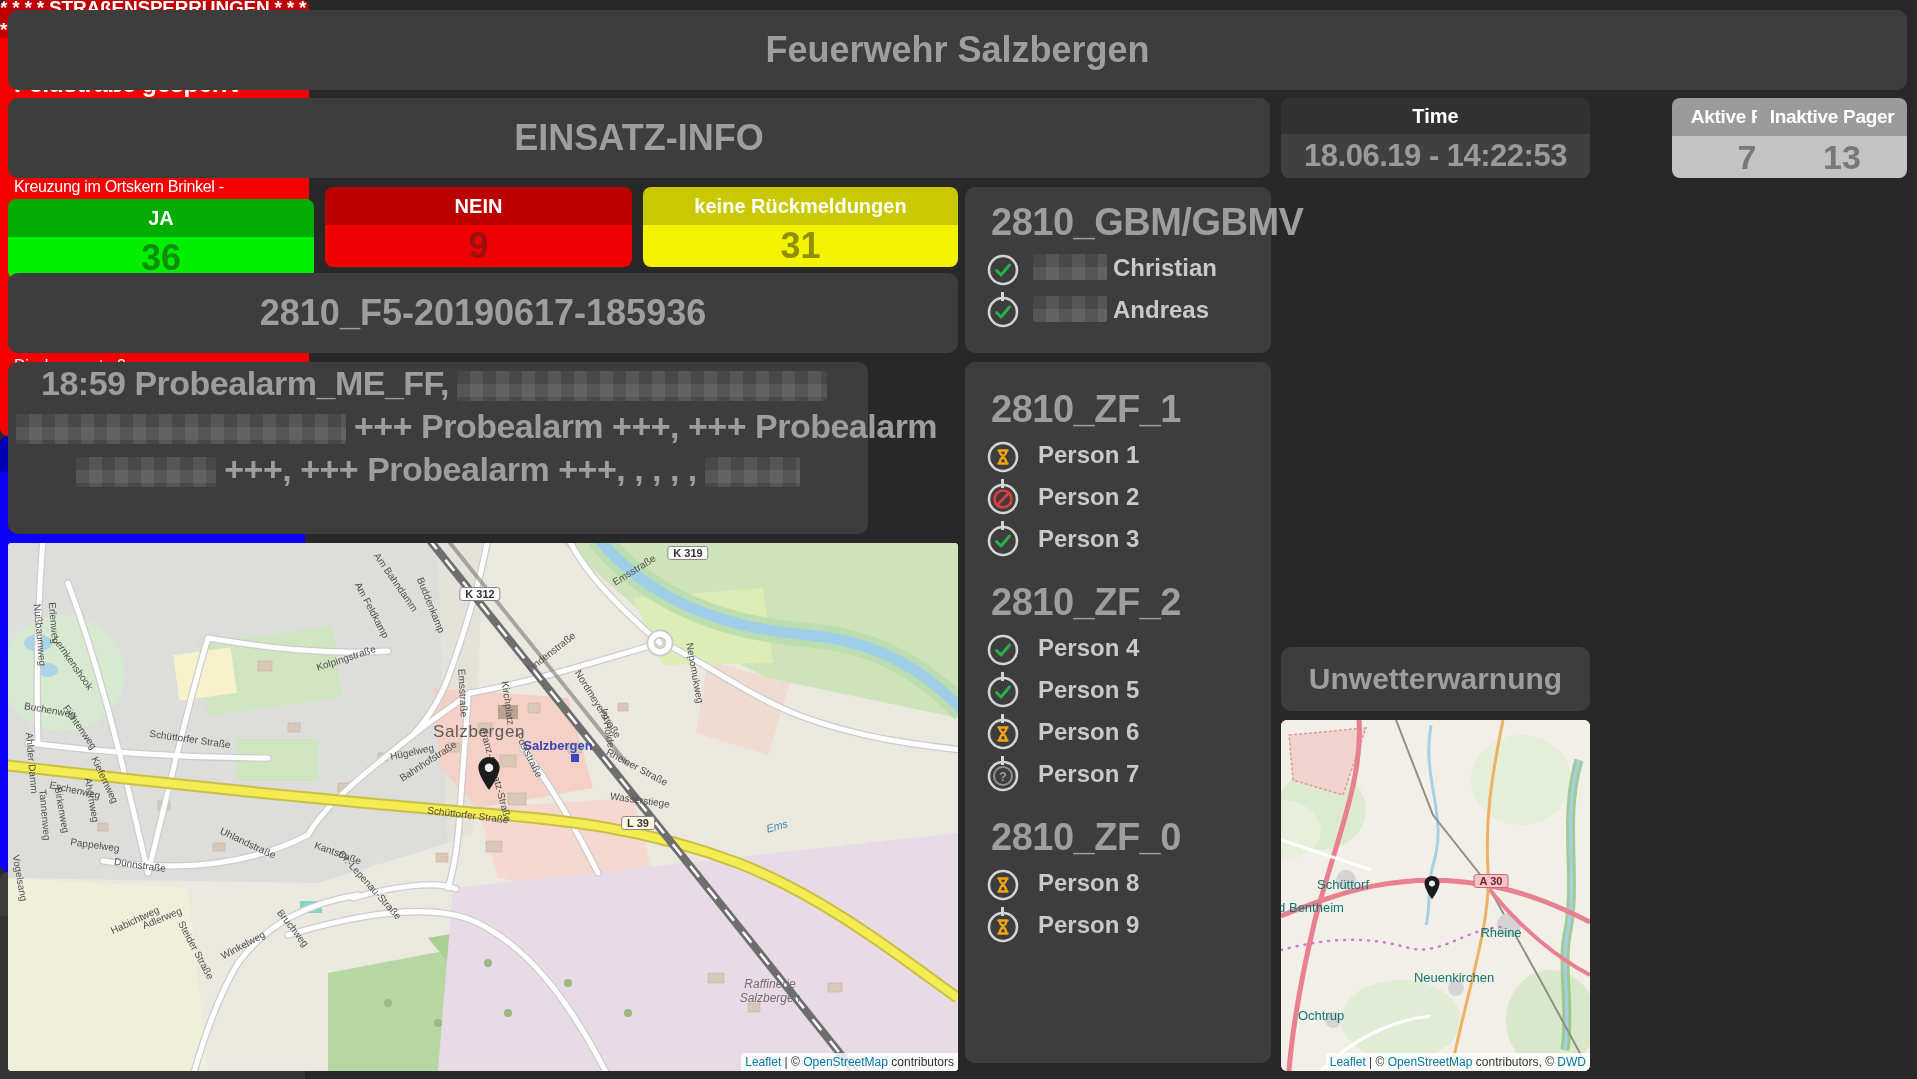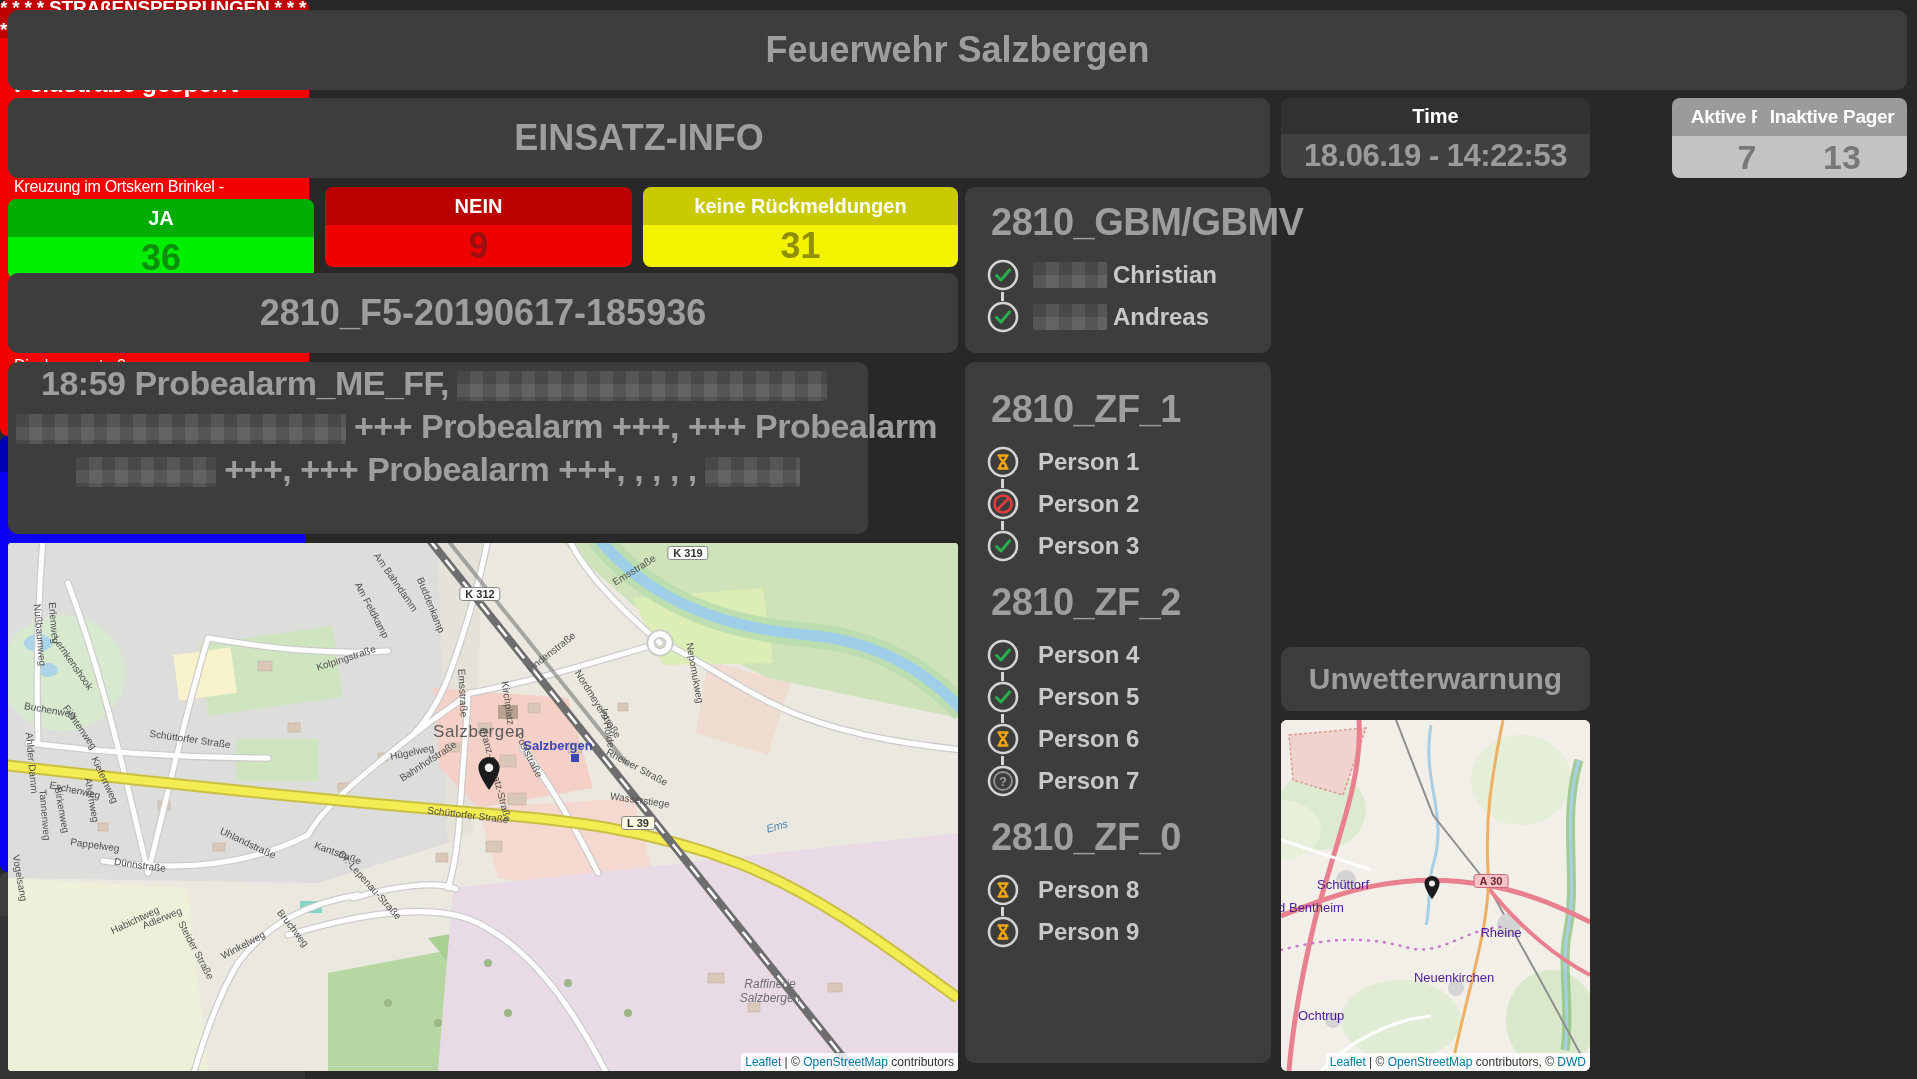--- a/index.html
+++ b/index.html
@@ -44,21 +44,21 @@
       linear-gradient(0deg, rgba(255,255,255,.08) 25%, transparent 25%, transparent 50%, rgba(255,255,255,.08) 50%, rgba(255,255,255,.08) 75%, transparent 75%),
       linear-gradient(90deg, rgba(0,0,0,.16) 25%, transparent 25%, transparent 50%, rgba(0,0,0,.16) 50%, rgba(0,0,0,.16) 75%, transparent 75%);
     background-size:52px 52px,52px 52px;}
   .alarm-line .redact{height:30px;margin:0 8px;}
 
   
   #gbm-panel{left:965px;top:187px;width:306px;height:166px;padding:14px 0 0 14px;}
   #zf-panel{left:965px;top:362px;width:306px;height:701px;padding:26px 0 0 14px;overflow:hidden;}
   .group-title{font-size:38px;font-weight:bold;color:#9e9e9e;letter-spacing:-0.5px;margin:0 0 10px 12px;white-space:nowrap;}
   .zf-section + .zf-section .group-title{margin-top:14px;}
-  .member-row{display:flex;align-items:center;height:42px;position:relative;padding-left:8px;}
+  .member-row{display:flex;align-items:flex-start;height:42px;position:relative;padding-left:8px;}
   .member-row .picon{width:32px;height:32px;flex:0 0 32px;}
   .member-row .picon svg{width:32px;height:32px;display:block;}
   .member-row:not(:last-child)::after{content:'';position:absolute;left:22px;top:37.5px;width:3px;height:9px;background:#d6d6d6;}
   .member-name{font-size:24px;font-weight:bold;color:#c9c9c9;margin-left:19px;white-space:nowrap;}
   .member-row .redact{height:26px;width:74px;margin-left:14px;}
   .member-row .redact + .member-name{margin-left:6px;}
 
   
   #red-box{left:1281px;top:187px;width:309px;height:436px;border-radius:8px;background:#f30000;overflow:hidden;}
   #red-box .hd{height:38px;background:#bf0000;color:#fff;font-size:19px;font-weight:bold;letter-spacing:-0.2px;}
@@ -91,21 +91,21 @@
 
   
   #main-map{left:8px;top:543px;width:950px;height:528px;border-radius:4px;background:#ebe8e0;overflow:hidden;}
   .mapwrap{position:absolute;}
   .mapwrap svg.base{position:absolute;left:0;top:0;width:100%;height:100%;}
   .ml{position:absolute;font-size:10px;color:#4f4f4f;white-space:nowrap;transform:translate(-50%,-50%);}
   .ml.place{font-size:17px;color:#5c5c5c;letter-spacing:.6px;}
   .ml.station{font-size:13px;font-weight:bold;color:#3947b8;}
   .ml.water{color:#4a88b5;font-style:italic;font-size:11px;}
   .ml.industrial{color:#6f6f6f;font-style:italic;font-size:12px;text-align:center;white-space:pre-line;}
-  .ml.town{font-size:13px;color:#4c1d95;}
+  .ml.town{font-size:13px;color:#0f766e;}
   .shield{position:absolute;font-size:11px;font-weight:bold;color:#333;background:#fdfdfd;border:1.5px solid #8a8a8a;border-radius:3px;padding:0px 5px;transform:translate(-50%,-50%);white-space:nowrap;}
   .shield.l{background:#fbf8e4;}
   .shield.a{background:#f6c3ca;border-color:#c96a74;color:#6f242c;}
   .map-pin{position:absolute;transform:translate(-50%,-100%);}
   .attr{position:absolute;right:0;bottom:0;background:rgba(255,255,255,.82);font-size:12px;color:#333;
         padding:2px 4px;white-space:nowrap;border-top-left-radius:3px;}
   .attr .lnk{color:#0078A8;}
 </style>
 </head>
 <body>

